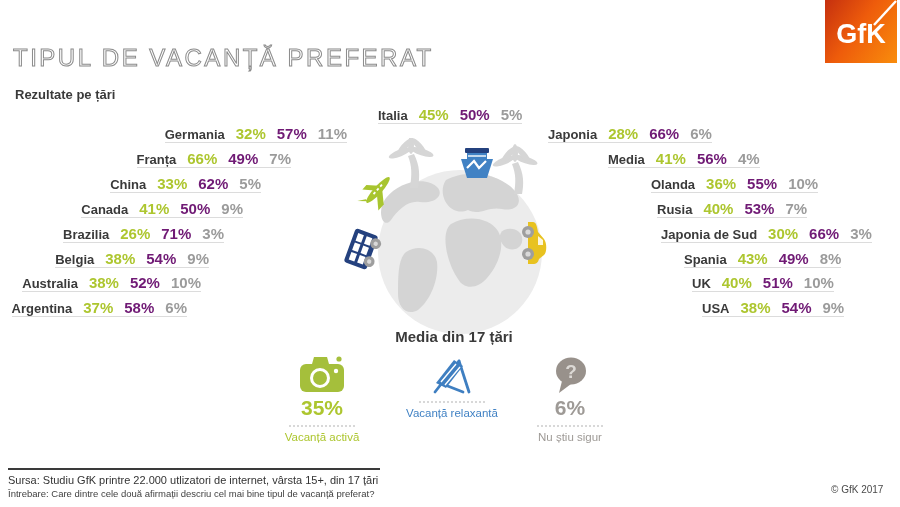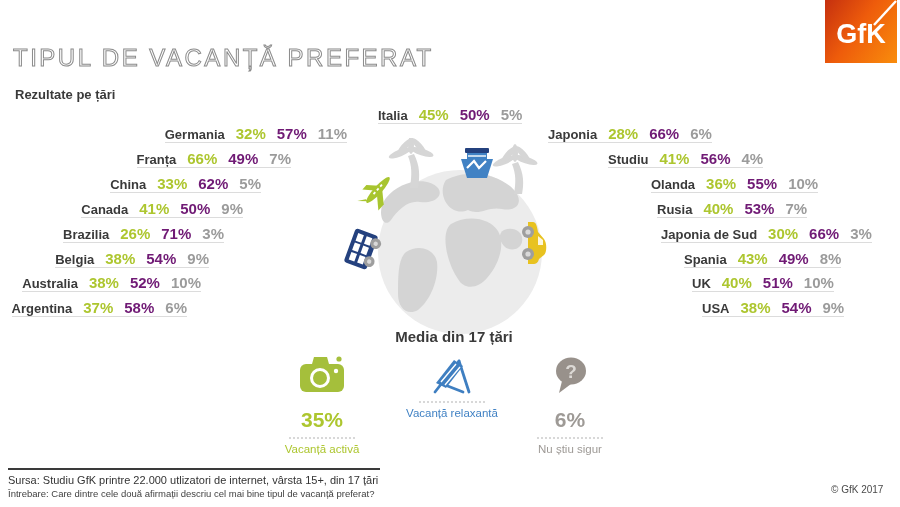--- a/index.html
+++ b/index.html
@@ -34,21 +34,21 @@
   .pct.gr{color:#9b9b9b;}
   .globe-wrap{position:absolute;left:338px;top:138px;width:244px;height:204px;}
   .media-title{
     position:absolute;left:454px;top:328px;transform:translateX(-50%);
     font-size:15px;font-weight:bold;color:#3a3a3a;white-space:nowrap;
   }
   .stat{
     position:absolute;top:354px;width:140px;text-align:center;
   }
   .stat .icon{height:42px;display:flex;align-items:flex-end;justify-content:center;}
-  .stat .value{font-size:21px;font-weight:bold;margin-top:12px;}
+  .stat .value{font-size:21px;font-weight:bold;margin-top:0;}
   .stat .dots{width:66px;margin:5px auto 4px auto;border-bottom:2px dotted #d8d8d8;}
   .stat .label{font-size:11.5px;}
   .stat.s-green .value,.stat.s-green .label{color:#adc62f;}
   .stat.s-blue .value,.stat.s-blue .label{color:#4182c4;}
   .stat.s-gray .value,.stat.s-gray .label{color:#9e9a96;}
   .foot-rule{position:absolute;left:8px;top:468px;width:372px;height:2px;background:#3a3a3a;}
   .foot-src{position:absolute;left:8px;top:474px;font-size:11px;color:#333;}
   .foot-q{position:absolute;left:8px;top:488px;font-size:9.5px;color:#3f3f3f;}
   .copyright{position:absolute;left:831px;top:484px;font-size:10px;color:#4a4a4a;}
 </style>
@@ -121,21 +121,21 @@
   <span class="pct gr">6%</span>
 </div>
 
 <div class="row" style="left:548px;top:125px">
   <span class="cname">Japonia</span>
   <span class="pct g">28%</span>
   <span class="pct b">66%</span>
   <span class="pct gr">6%</span>
 </div>
 <div class="row" style="left:608px;top:150px">
-  <span class="cname">Studiu</span>
+  <span class="cname">Media</span>
   <span class="pct g">41%</span>
   <span class="pct b">56%</span>
   <span class="pct gr">4%</span>
 </div>
 <div class="row" style="left:651px;top:175px">
   <span class="cname">Olanda</span>
   <span class="pct g">36%</span>
   <span class="pct b">55%</span>
   <span class="pct gr">10%</span>
 </div>

